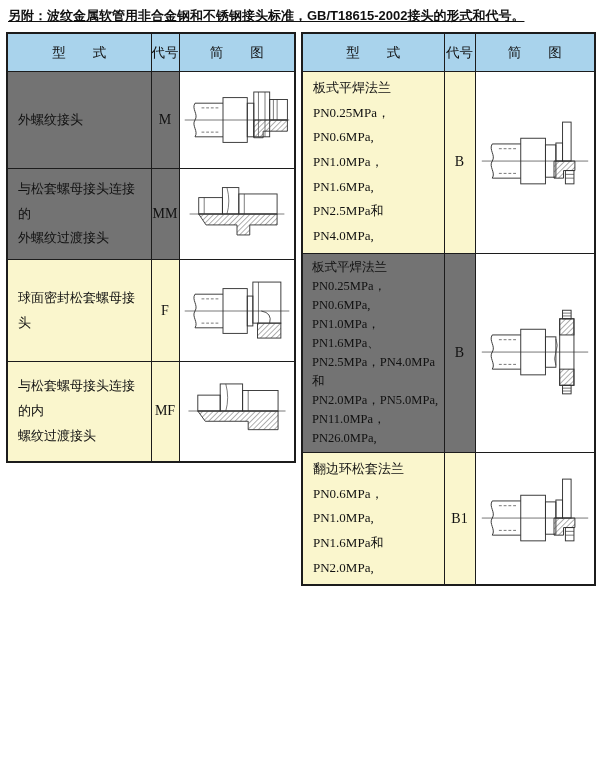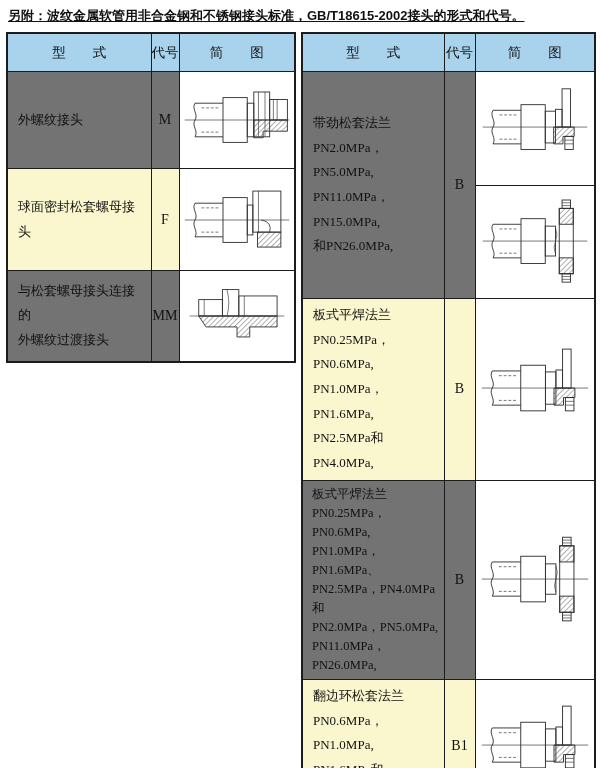--- a/index.html
+++ b/index.html
@@ -162,75 +162,64 @@
       </tr>
       <tr style="height:97px">
         <td class="type">外螺纹接头</td>
         <td class="code">M</td>
         <td class="diag">
           <svg width="112" height="86" viewBox="0 0 120 90">
                 <use href="#fig-m" xlink:href="#fig-m"></use>
               </svg>
         </td>
       </tr>
-      <tr style="height:102px">
-        <td class="type hl">球面密封松套螺母接头</td>
-        <td class="code hl">F</td>
-        <td class="diag">
-          <svg width="112" height="88" viewBox="0 0 120 90">
-                <use href="#fig-f" xlink:href="#fig-f"></use>
-              </svg>
-        </td>
-      </tr>
       <tr style="height:91px">
         <td class="type">与松套螺母接头连接的
 外螺纹过渡接头</td>
         <td class="code">MM</td>
         <td class="diag">
           <svg width="112" height="82" viewBox="0 0 120 90">
                 <use href="#fig-mm" xlink:href="#fig-mm"></use>
+              </svg>
+        </td>
+      </tr>
+      <tr style="height:102px">
+        <td class="type hl">球面密封松套螺母接头</td>
+        <td class="code hl">F</td>
+        <td class="diag">
+          <svg width="112" height="88" viewBox="0 0 120 90">
+                <use href="#fig-f" xlink:href="#fig-f"></use>
+              </svg>
+        </td>
+      </tr>
+      <tr style="height:100px">
+        <td class="type hl">与松套螺母接头连接的内
+螺纹过渡接头</td>
+        <td class="code hl">MF</td>
+        <td class="diag">
+          <svg width="112" height="86" viewBox="0 0 120 90">
+                <use href="#fig-mf" xlink:href="#fig-mf"></use>
               </svg>
         </td>
       </tr>
     </tbody>
       </table>
 
     <table class="t" style="width:293px">
       <colgroup>
           <col style="width:142px">
           <col style="width:31px">
           <col style="width:120px">
         </colgroup>
       <tbody>
           <tr style="height:37px">
         <th>型　　式</th>
         <th>代号</th>
         <th>简　　图</th>
       </tr>
-      <tr style="height:226px">
-        <td class="type">带劲松套法兰
-PN2.0MPa，PN5.0MPa,
-PN11.0MPa，PN15.0MPa,
-和PN26.0MPa,</td>
-        <td class="code">B</td>
-        <td class="diag" style="height:226px">
-          <div class="stack">
-            <div class="sub">
-              <svg width="112" height="92" viewBox="0 0 120 92">
-                    <use href="#fig-flange-up" xlink:href="#fig-flange-up"></use>
-                  </svg>
-            </div>
-            <div class="sub">
-              <svg width="112" height="92" viewBox="0 0 120 92">
-                    <use href="#fig-flange-section" xlink:href="#fig-flange-section"></use>
-                  </svg>
-            </div>
-          </div>
-        </td>
-      </tr>
       <tr style="height:117px">
         <td class="type hl">板式平焊法兰
 PN0.25MPa，PN0.6MPa,
 PN1.0MPa，PN1.6MPa,
 PN2.5MPa和PN4.0MPa,</td>
         <td class="code hl">B</td>
         <td class="diag">
           <svg width="114" height="96" viewBox="0 0 120 92">
                 <use href="#fig-flange-up" xlink:href="#fig-flange-up"></use>
               </svg>

